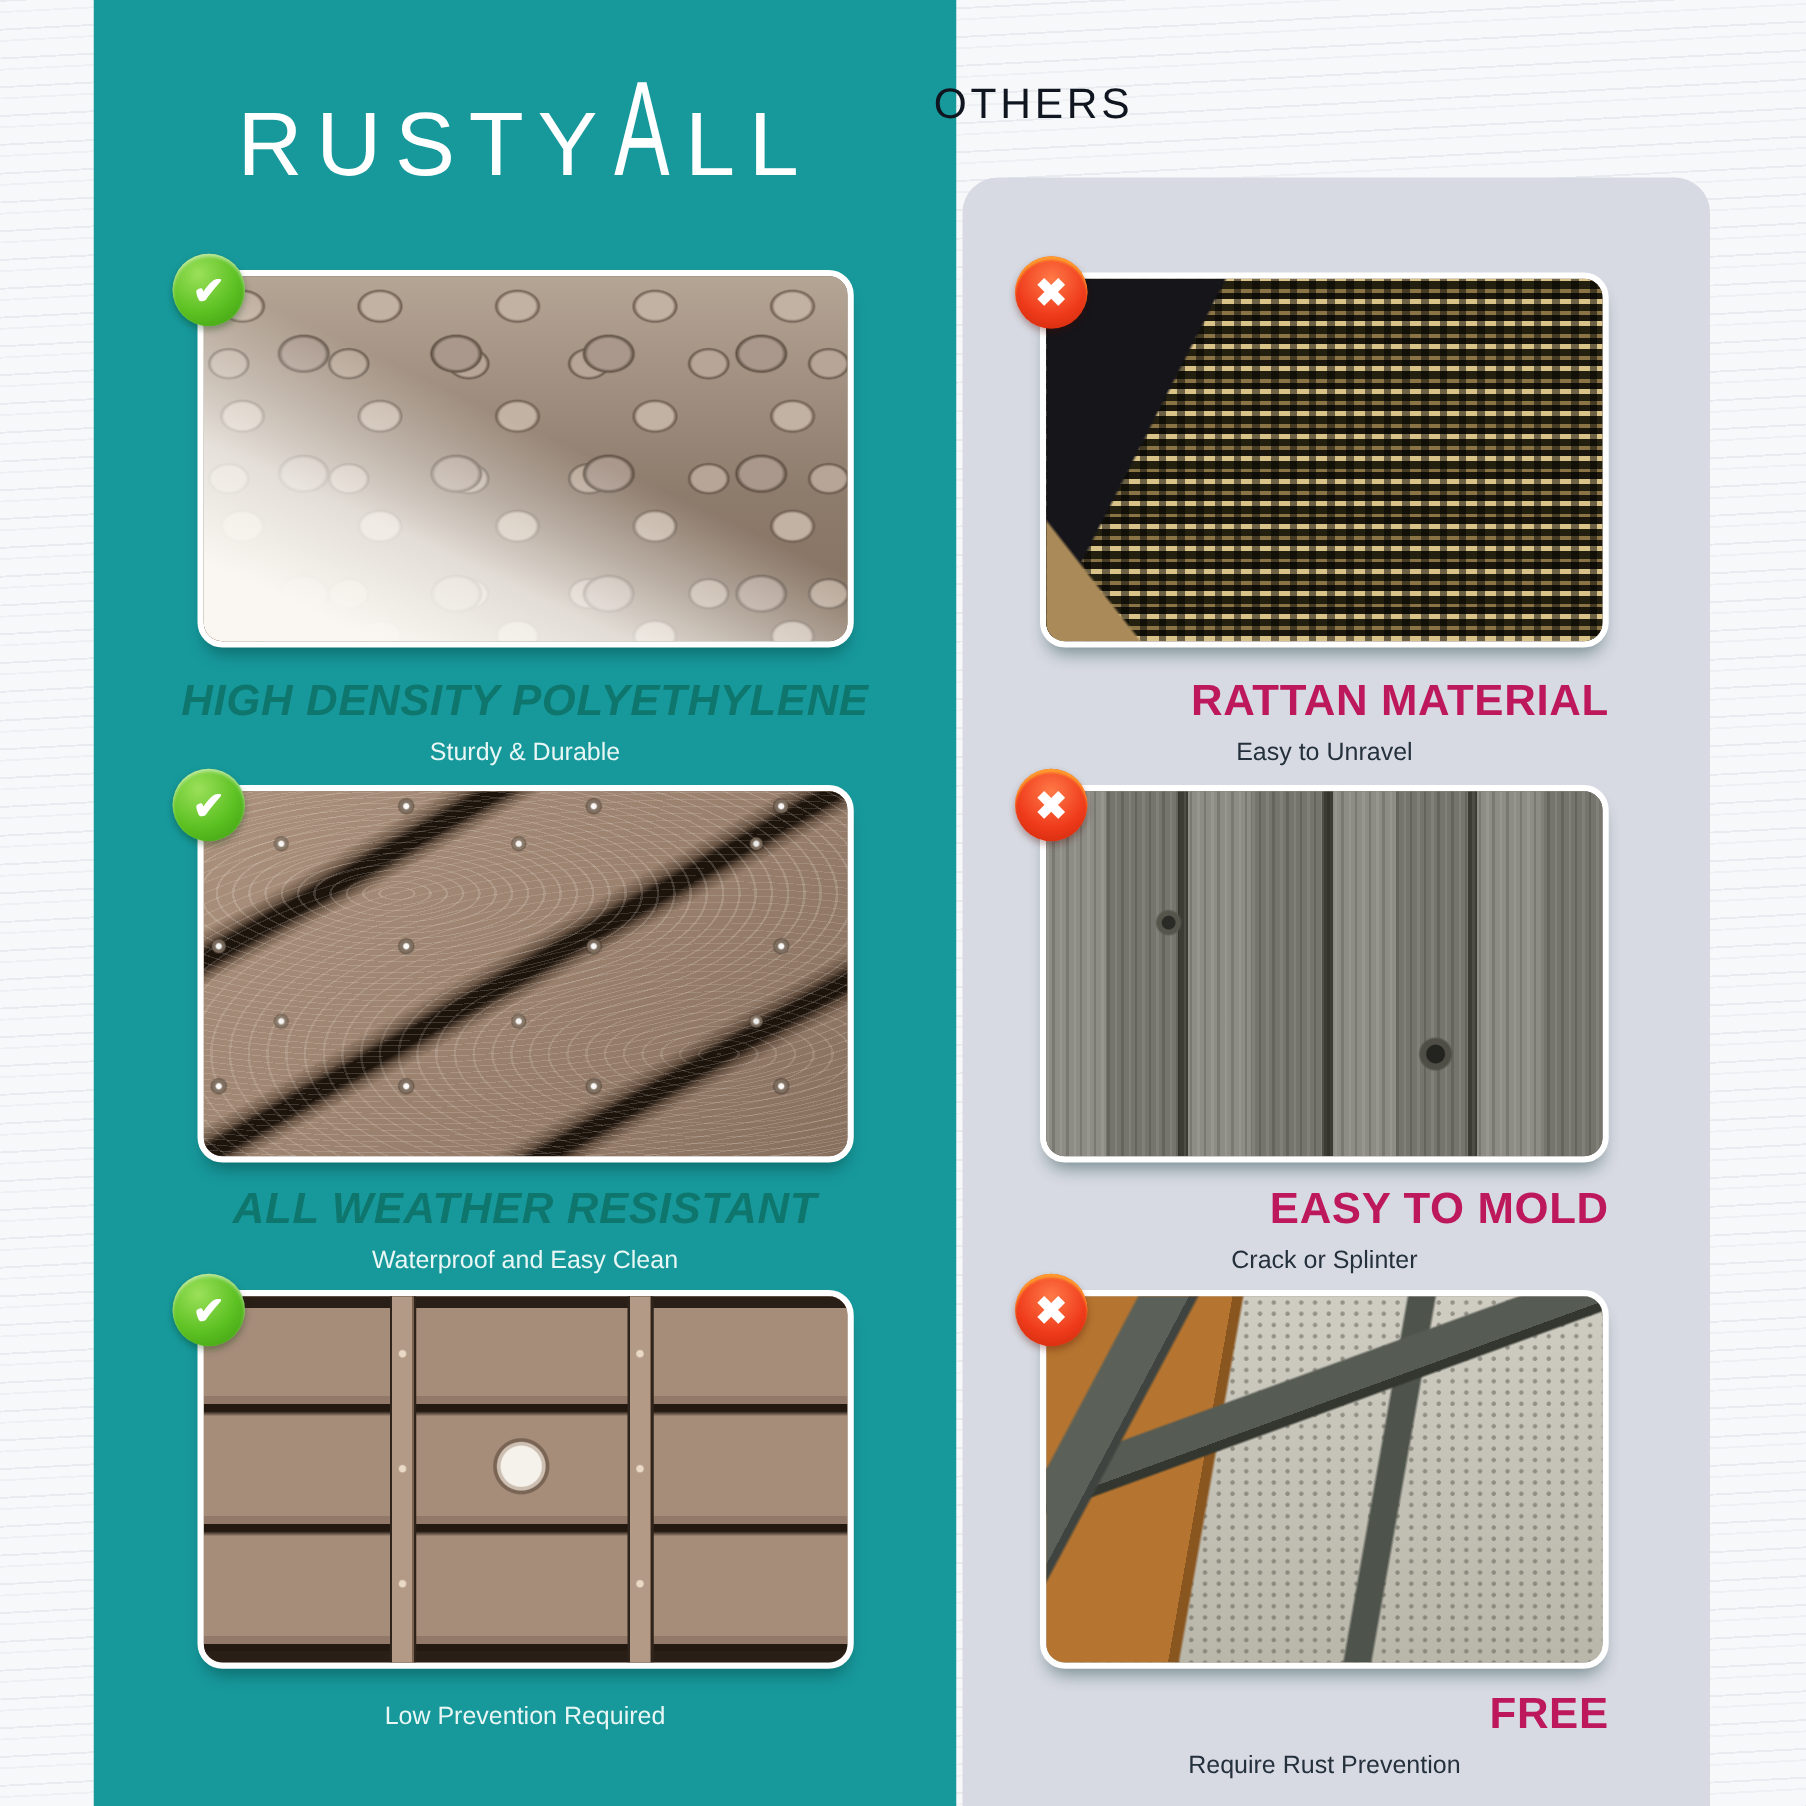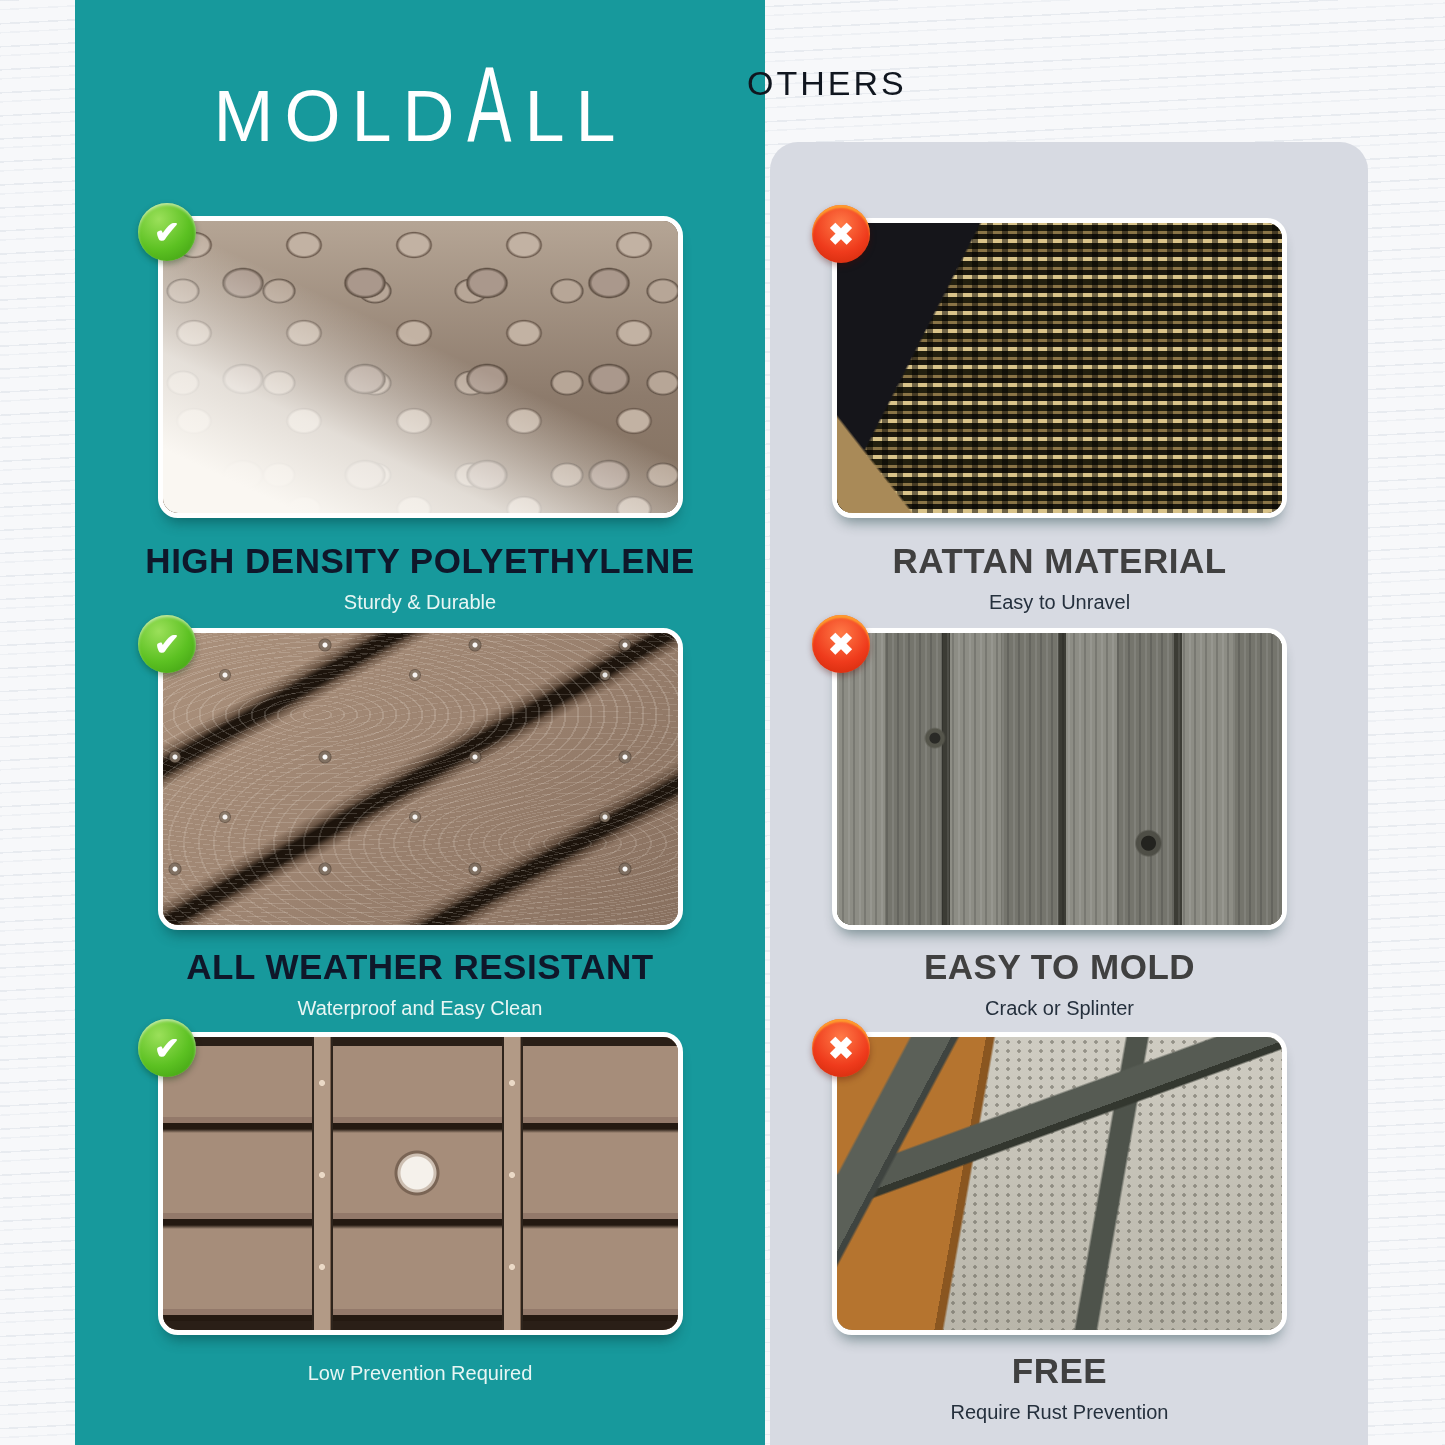--- a/index.html
+++ b/index.html
@@ -116,32 +116,32 @@
          box-shadow:0 3px 6px rgba(0,50,0,.35), inset 0 2px 3px rgba(255,255,255,.55);}
   .badge-cross{background:radial-gradient(circle at 50% 32%, #ff7a47 0%, #ef3b1c 58%, #cc2708 100%);
          box-shadow:0 3px 6px rgba(80,10,0,.35), inset 0 3px 2px rgba(255,165,45,.9);}
 
   
   .caption{position:absolute;text-align:center;}
   .caption-left{left:75px;width:690px;}
   .caption-right{left:832px;width:455px;}
   .cap-title{font-size:35px;font-weight:bold;letter-spacing:.5px;line-height:1.1;}
   .cap-sub{font-size:20px;margin-top:10px;line-height:1.1;}
-  .t-light{color:#0f172a;}
+  .t-light{color:#0f766e;font-style:italic;}
   .s-light{color:#e8f6f4;}
-  .t-dark{color:#404040;}
+  .t-dark{color:#be185d;text-align:right;}
   .s-dark{color:#25303d;}
 </style>
 </head>
 <body>
 
 <div class="teal-panel"></div>
 <div class="gray-panel"></div>
 
-<div class="logo"><span>MOLD</span><span class="logo-a">A</span><span>LL</span></div>
+<div class="logo"><span>RUSTY</span><span class="logo-a">A</span><span>LL</span></div>
 
 <div class="others-heading">OTHERS</div>
 
 <div class="card" style="left:158px;top:216px;width:525px;height:302px">
   <div class="art art-pellets"></div>
 </div>
 <div class="badge badge-check" style="left:138px;top:203px">
   <span>✔</span>
 </div>
 <div class="caption caption-left" style="top:542px">

